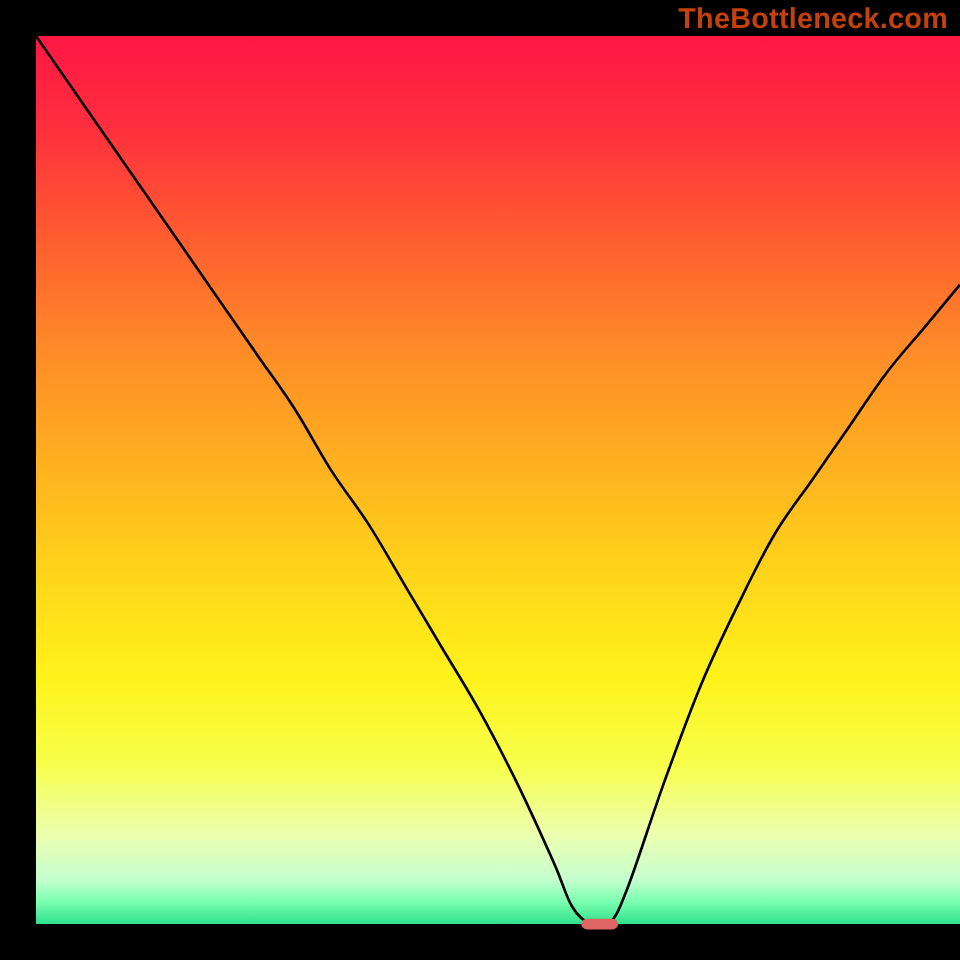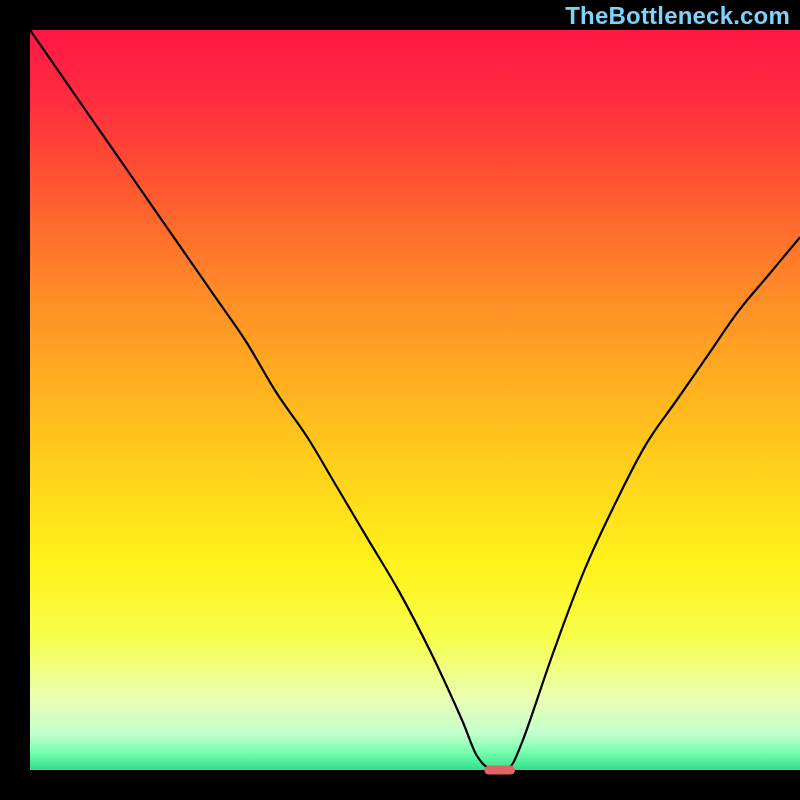--- a/index.html
+++ b/index.html
@@ -21,21 +21,21 @@
     left: 0;
     top: 0;
   }
   .watermark {
     position: absolute;
     top: 2px;
     right: 10px;
     font-family: Arial, Helvetica, sans-serif;
     font-size: 24px;
     font-weight: 600;
-    color: #7dd3fc;
+    color: #c2410c;
     letter-spacing: 0.2px;
     user-select: none;
   }
 </style>
 </head>
 <body>
 
 <div class="stage">
   <div class="watermark">TheBottleneck.com</div>
 

